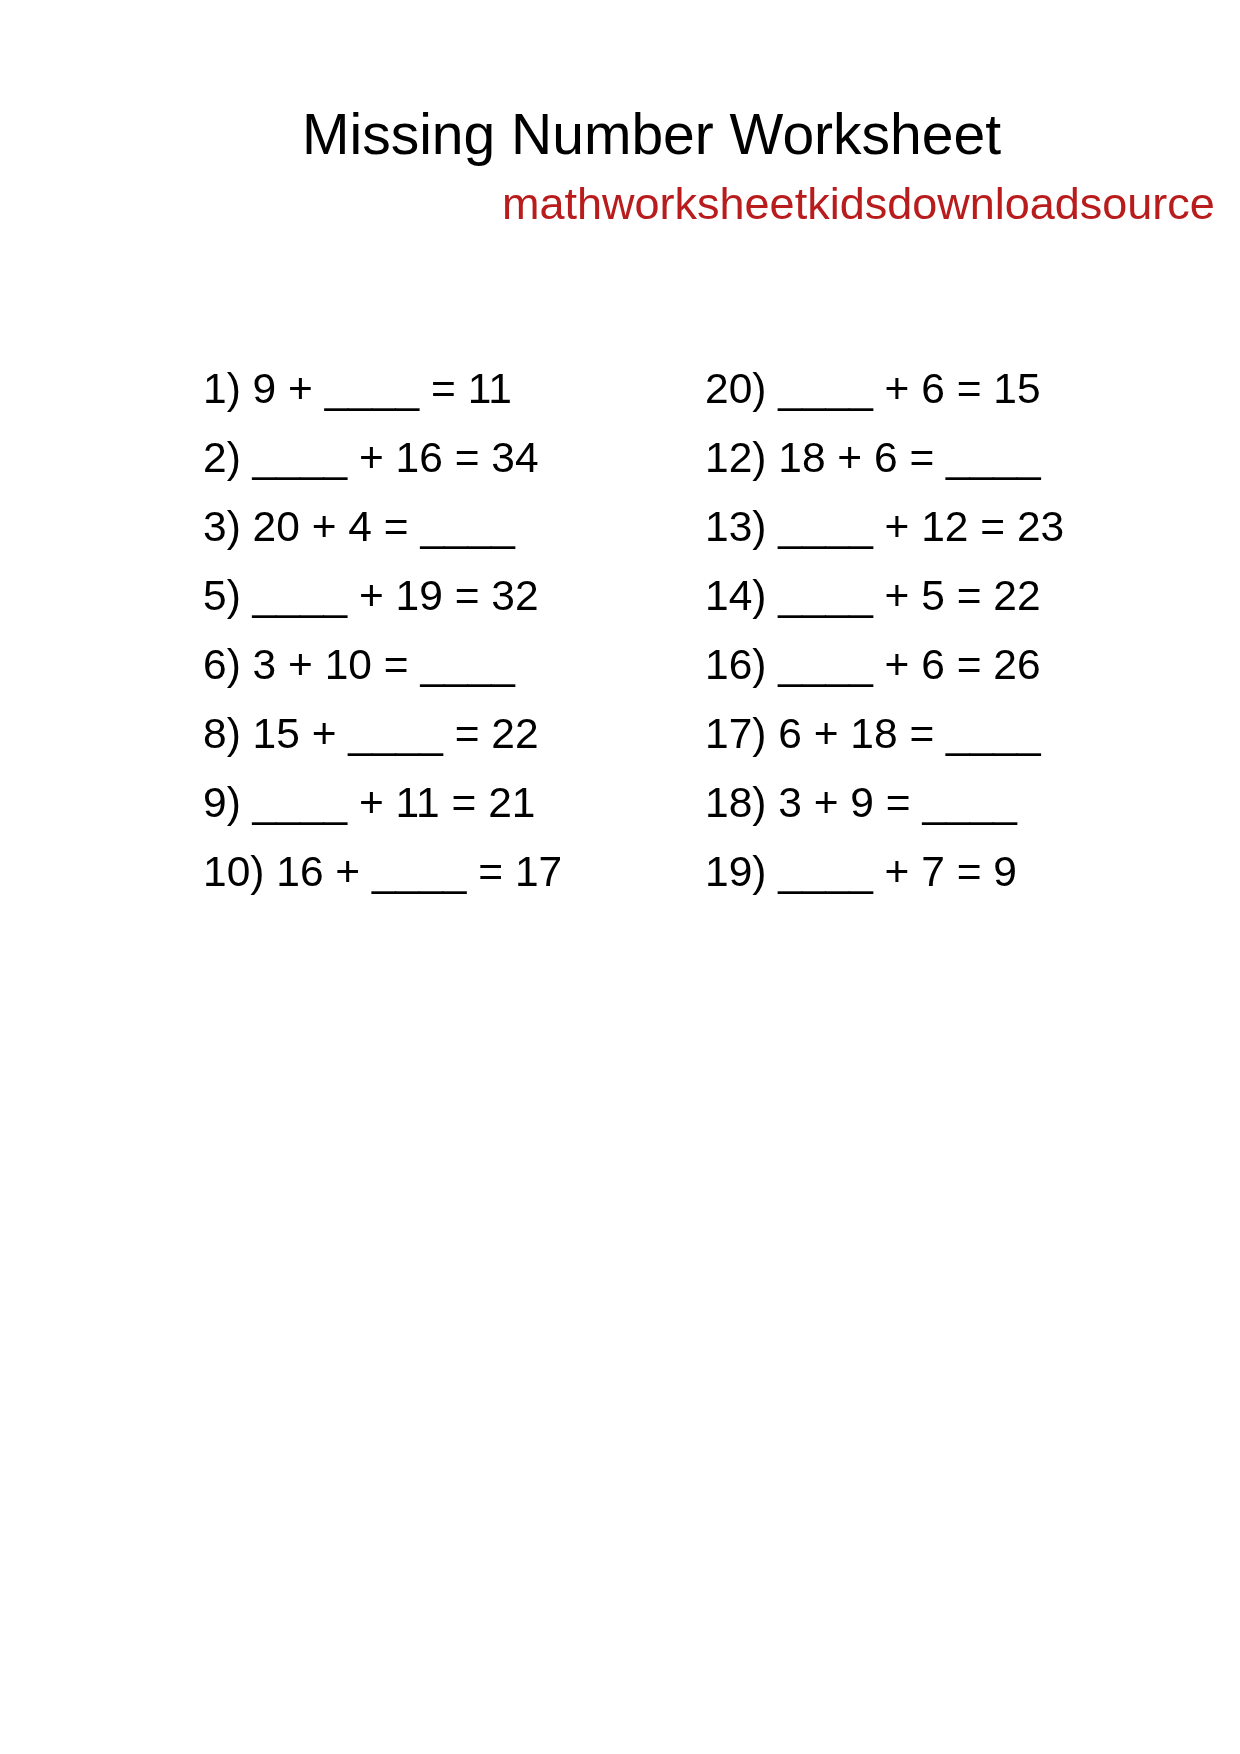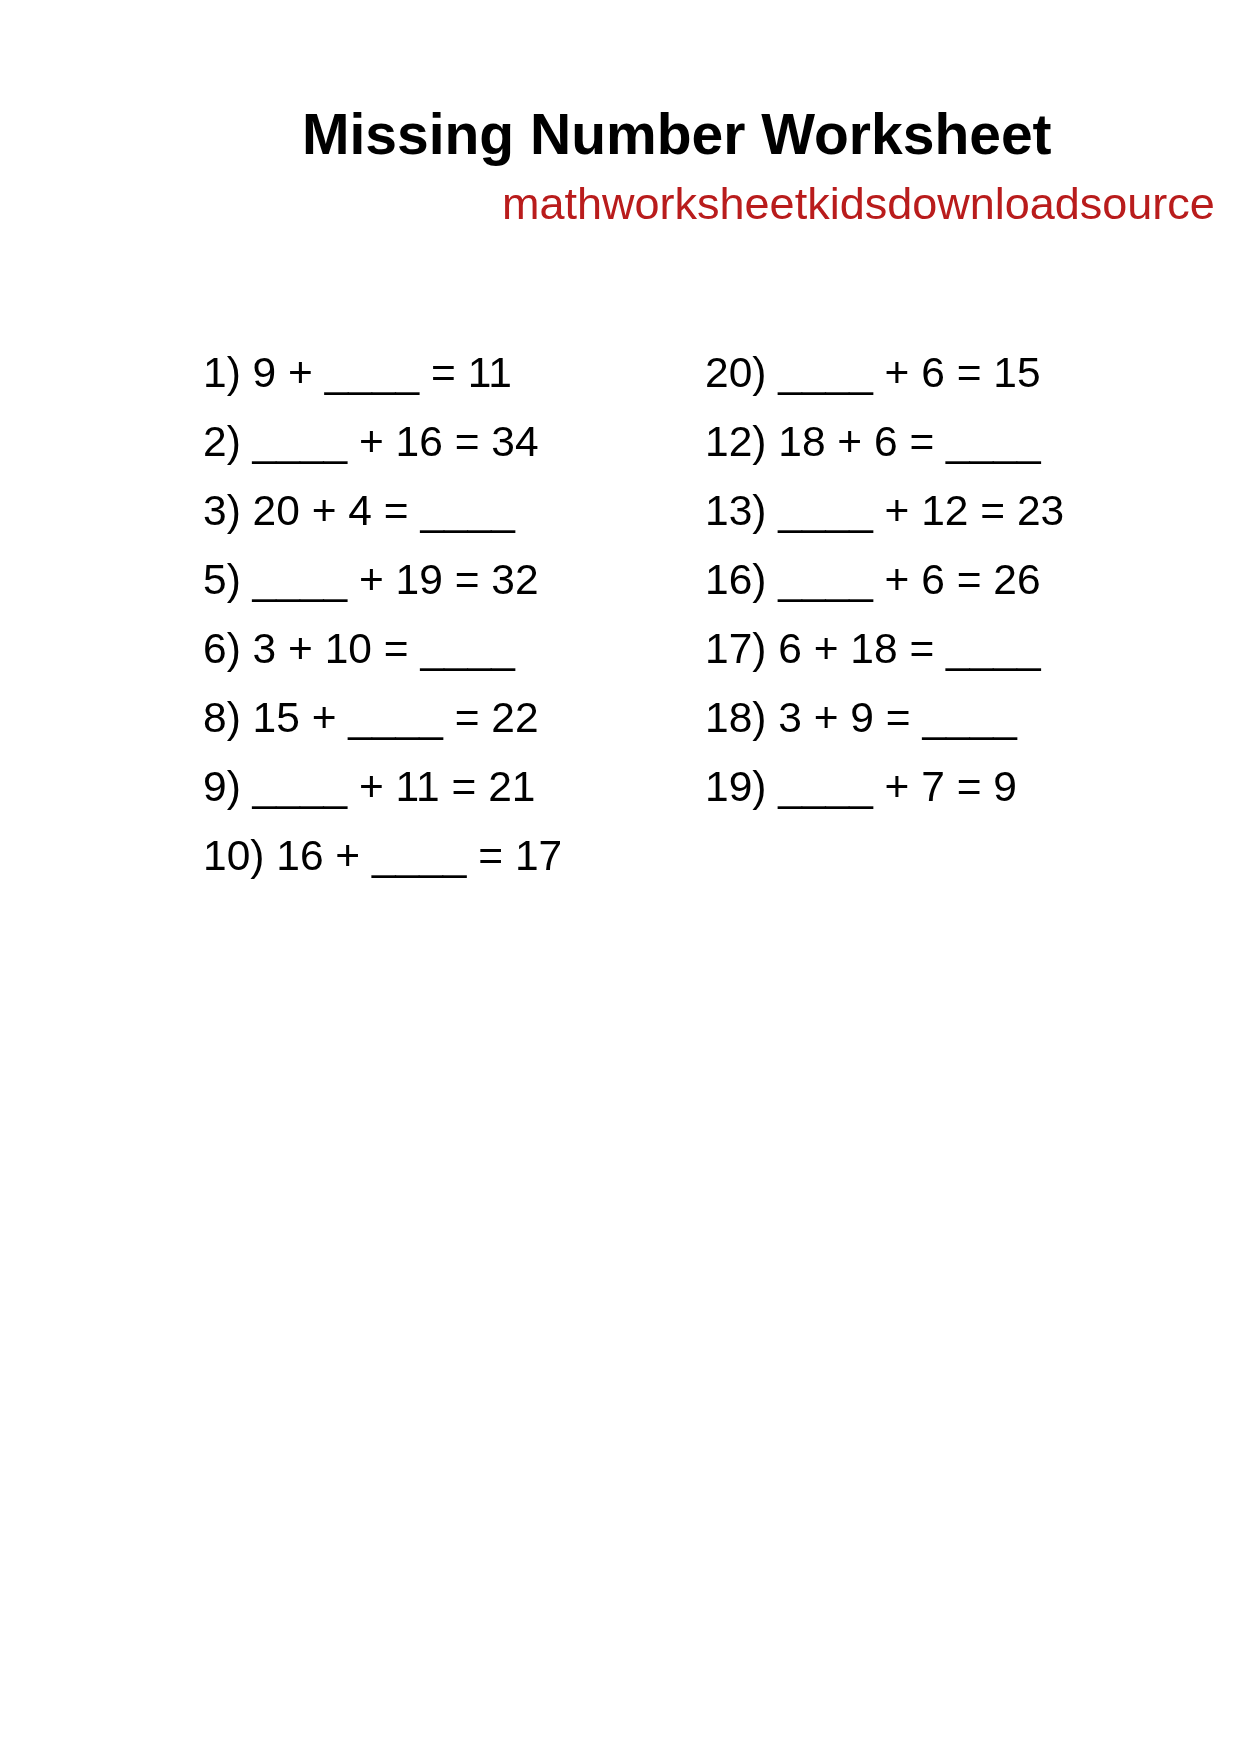--- a/index.html
+++ b/index.html
@@ -17,40 +17,40 @@
     }
     .title {
       position: absolute;
       left: 302px;
       top: 101px;
       font-size: 57px;
       line-height: 66px;
       white-space: nowrap;
       color: #000000;
       margin: 0;
-      font-weight: bold;
+      font-weight: normal;
     }
     .subtitle {
       position: absolute;
       left: 502px;
       top: 178px;
       font-size: 45px;
       line-height: 52px;
       white-space: nowrap;
       color: #b91c1c;
     }
     .problems {
       position: absolute;
       top: 351px;
       left: 0;
       width: 1240px;
     }
     .col {
       position: absolute;
-      top: 0;
+      top: 16px;
     }
     .col.left { left: 203px; }
     .col.right { left: 705px; }
     .problem {
       font-size: 42.5px;
       line-height: 95px;
       height: 95px;
       white-space: nowrap;
       margin-top: -26px;
     }
@@ -70,18 +70,19 @@
     <div class="problem"><span>6)</span> <span>3 + 10 = ____</span></div>
     <div class="problem"><span>8)</span> <span>15 + ____ = 22</span></div>
     <div class="problem"><span>9)</span> <span>____ + 11 = 21</span></div>
     <div class="problem"><span>10)</span> <span>16 + ____ = 17</span></div>
   </div>
 
   <div class="col right">
     <div class="problem"><span>20)</span> <span>____ + 6 = 15</span></div>
     <div class="problem"><span>12)</span> <span>18 + 6 = ____</span></div>
     <div class="problem"><span>13)</span> <span>____ + 12 = 23</span></div>
+    <div class="problem"><span>14)</span> <span>____ + 5 = 22</span></div>
     <div class="problem"><span>16)</span> <span>____ + 6 = 26</span></div>
     <div class="problem"><span>17)</span> <span>6 + 18 = ____</span></div>
     <div class="problem"><span>18)</span> <span>3 + 9 = ____</span></div>
     <div class="problem"><span>19)</span> <span>____ + 7 = 9</span></div>
   </div>
 </div>
 
 </body></html>

